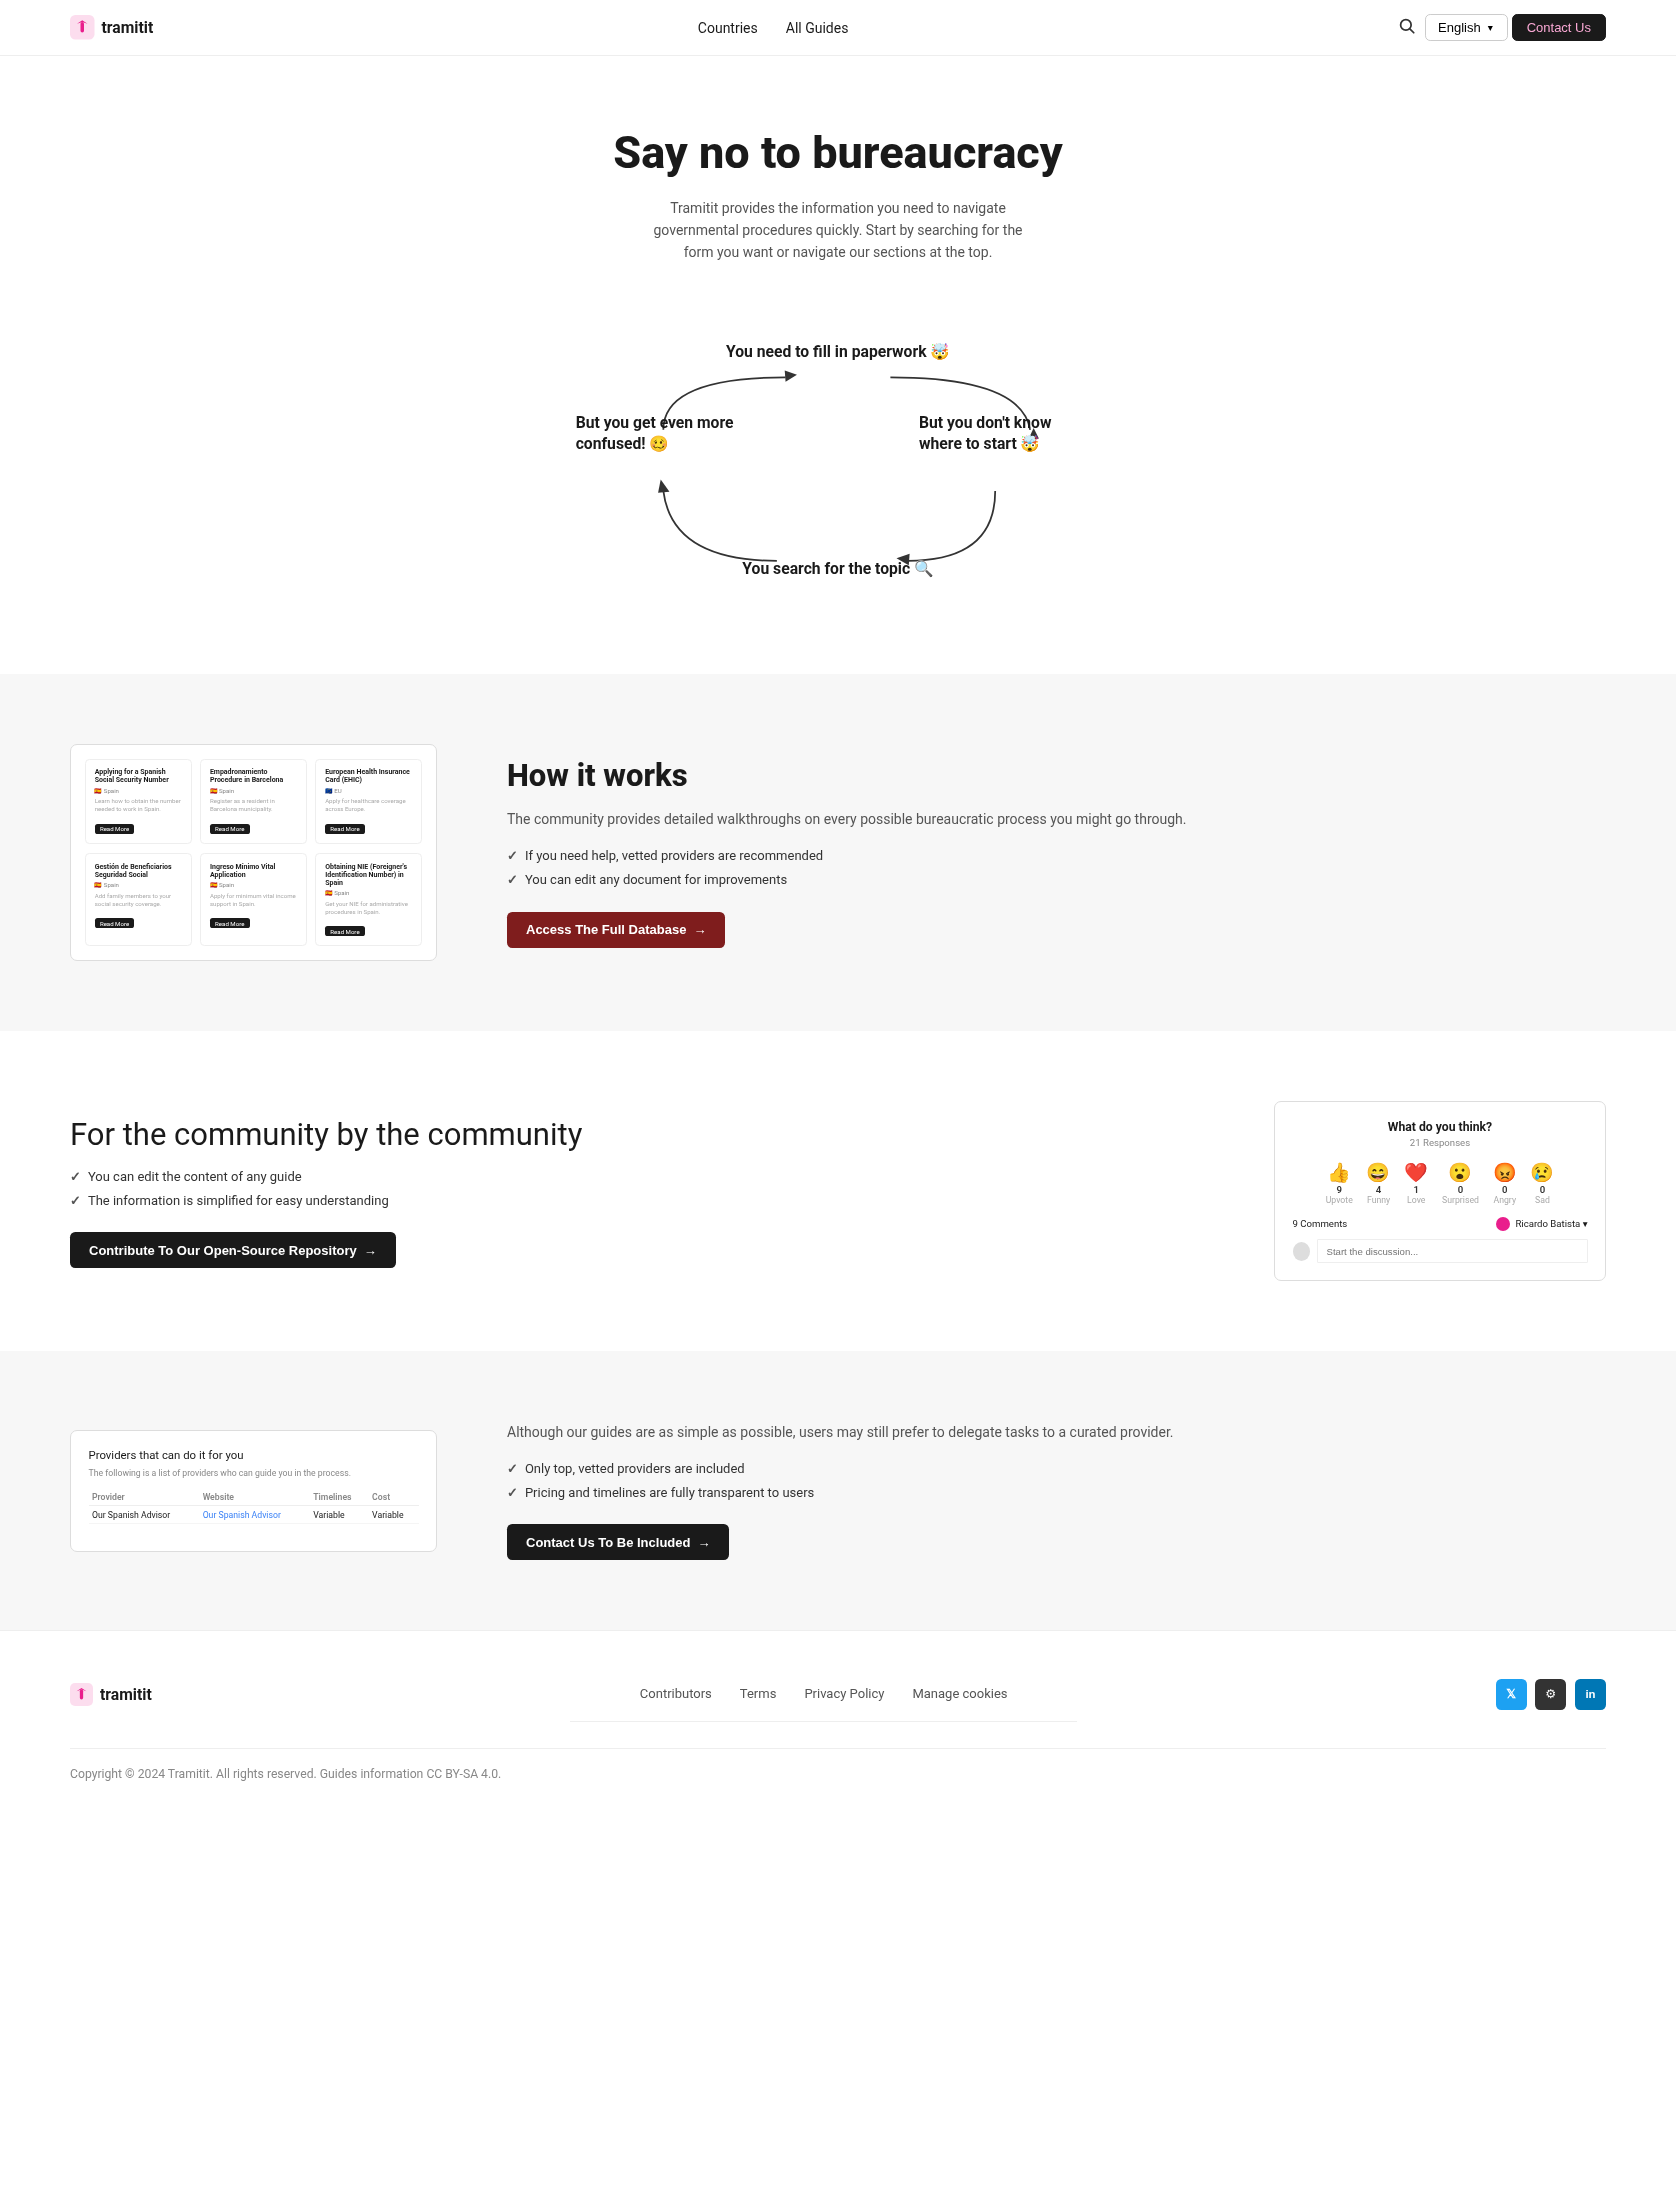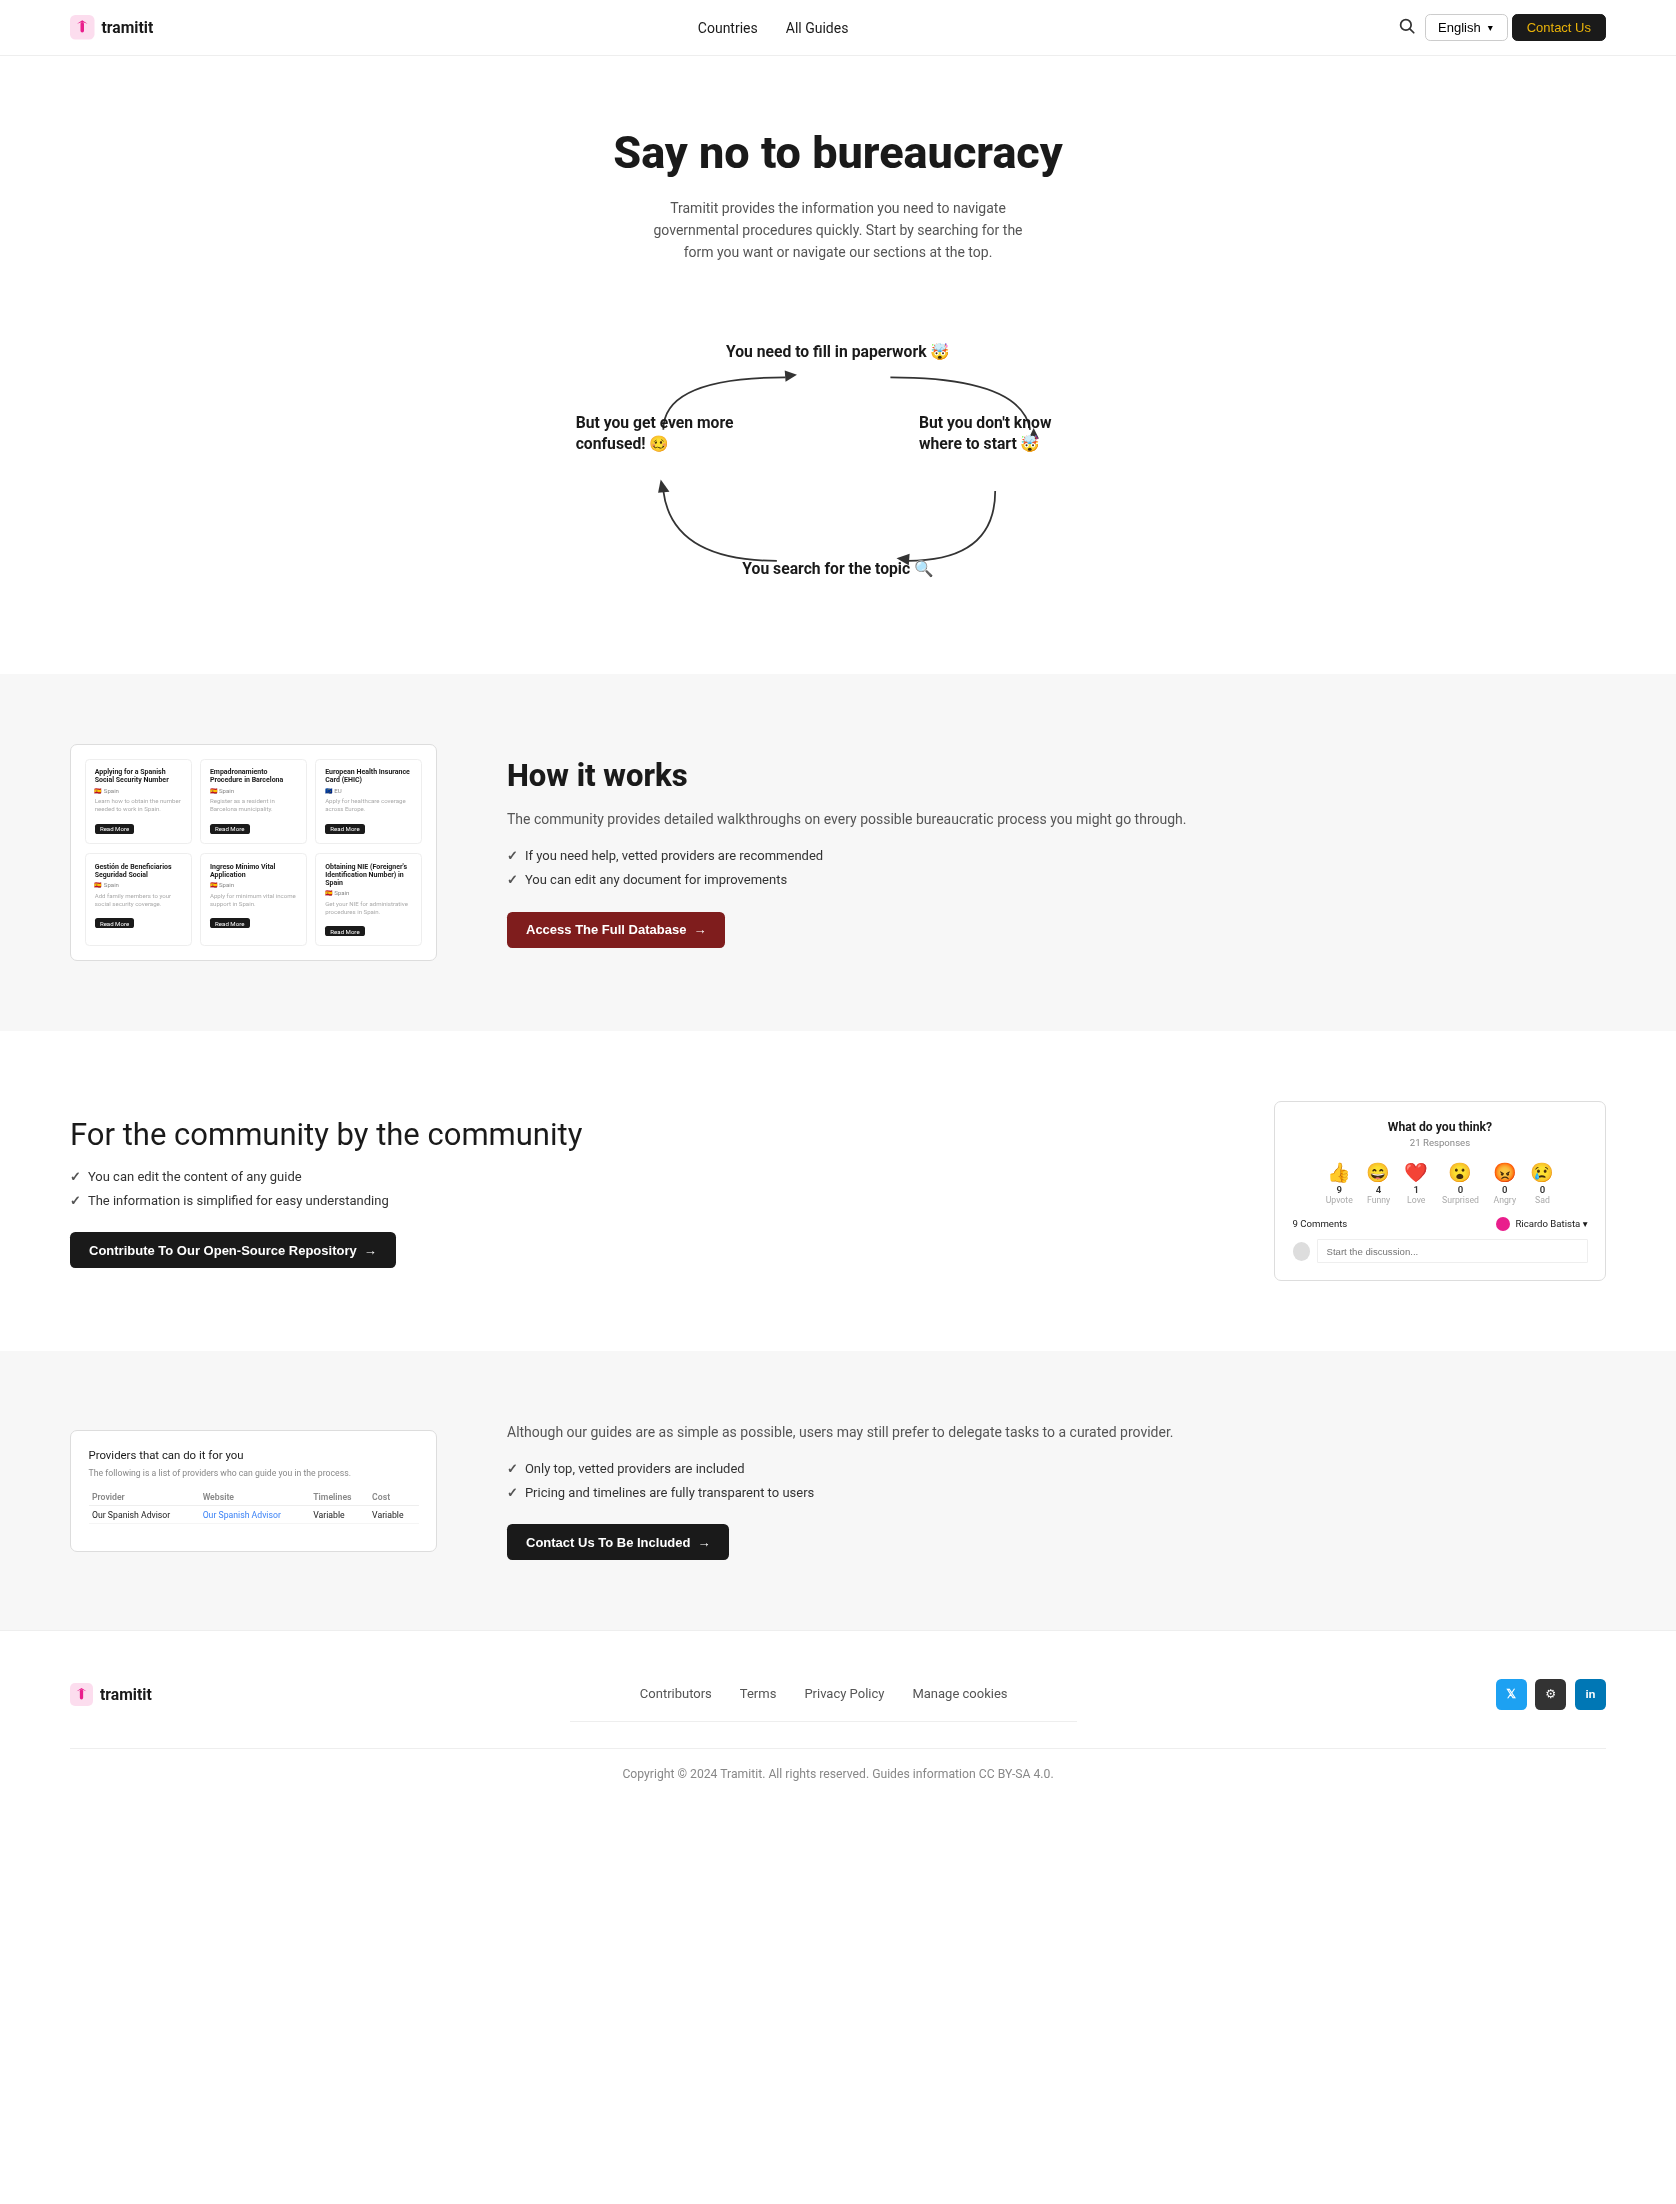--- a/index.html
+++ b/index.html
@@ -35,21 +35,21 @@
     <button style="background:none;border:none;cursor:pointer;padding:5.2px;">
       <svg width="17.5" height="17.5" viewBox="0 0 20 20" fill="none">
         <circle cx="9" cy="9" r="6" stroke="#333" stroke-width="2"></circle>
         <path d="M13.5 13.5 L18 18" stroke="#333" stroke-width="2" stroke-linecap="round"></path>
       </svg>
     </button>
     <button style="border:0.9px solid #ccc;background:#fff;padding:5.2px 12.2px;border-radius:5.2px;cursor:pointer;font-size:13px;display:flex;align-items:center;gap:5.2px;">
       <span>English</span>
       <span style="font-size:8.7px;">▼</span>
     </button>
-    <button style="border:0.9px solid #1a1a1a;background:#1a1a1a;color:#eab308;padding:5.2px 14px;border-radius:5.2px;cursor:pointer;font-size:13px;">
+    <button style="border:0.9px solid #1a1a1a;background:#1a1a1a;color:#f9a8d4;padding:5.2px 14px;border-radius:5.2px;cursor:pointer;font-size:13px;">
       <span>Contact Us</span>
     </button>
   </div>
 </nav>
 
 <section style="text-align:center;padding:70px 17.5px 35px;">
   <h1 style="font-size:45px;font-weight:800;margin-bottom:17.5px;">Say no to bureaucracy</h1>
   <p style="font-size:14px;color:#555;max-width:384px;margin:0 auto 61px;line-height:1.6;">Tramitit provides the information you need to navigate governmental procedures quickly. Start by searching for the form you want or navigate our sections at the top.</p>
 
   <div style="position:relative;width:542px;height:262px;margin:0 auto;">
@@ -277,16 +277,16 @@
       <a href="#" style="text-decoration:none;color:#555;font-size:13px;">Privacy Policy</a>
       <a href="#" style="text-decoration:none;color:#555;font-size:13px;">Manage cookies</a>
     </nav>
     <div style="display:flex;gap:8.7px;">
       <button style="width:31px;height:31px;border-radius:5.2px;background:#1da1f2;color:#fff;border:none;cursor:pointer;font-size:12.2px;font-weight:700;">𝕏</button>
       <button style="width:31px;height:31px;border-radius:5.2px;background:#333;color:#fff;border:none;cursor:pointer;font-size:12.2px;">⚙</button>
       <button style="width:31px;height:31px;border-radius:5.2px;background:#0077b5;color:#fff;border:none;cursor:pointer;font-size:11.4px;font-weight:700;">in</button>
     </div>
   </div>
   <div style="border-top:0.9px solid #eee;padding-top:17.5px;">
-    <p style="text-align:center;color:#888;font-size:12.2px;">Copyright © 2024 Tramitit. All rights reserved. Guides information CC BY-SA 4.0.</p>
+    <p style="color:#888;font-size:12.2px;">Copyright © 2024 Tramitit. All rights reserved. Guides information CC BY-SA 4.0.</p>
   </div>
 </footer>
 
 
 </body></html>

